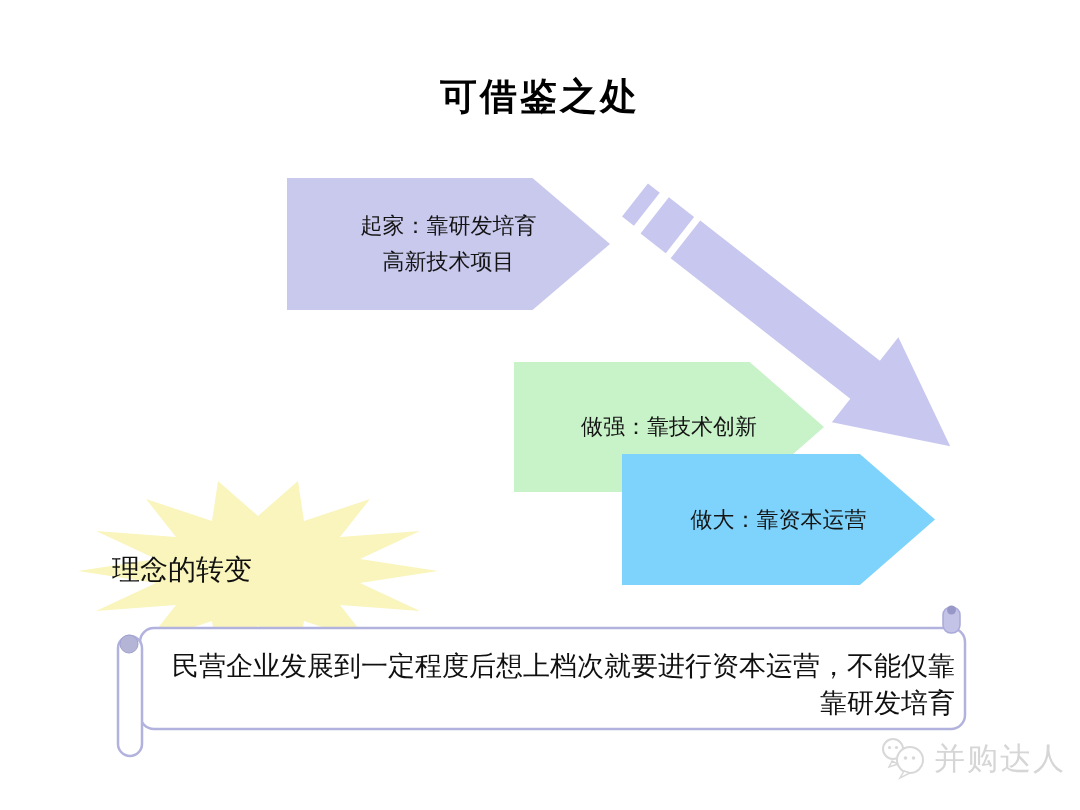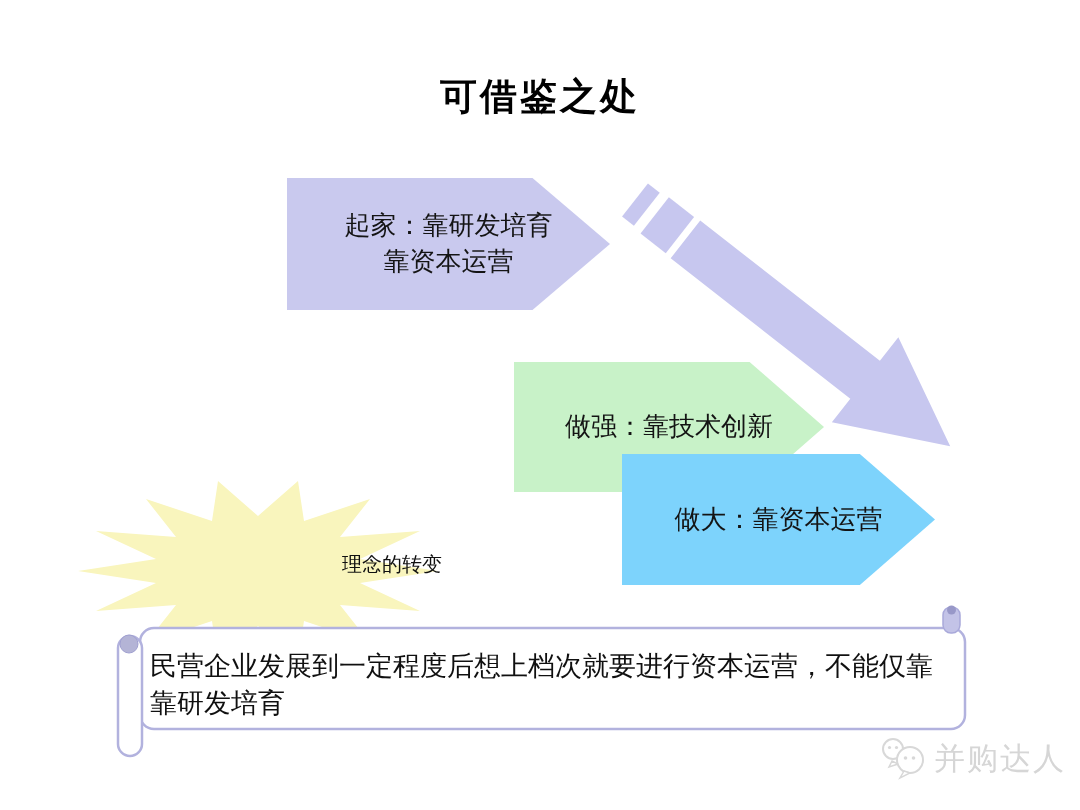--- a/index.html
+++ b/index.html
@@ -7,37 +7,37 @@
     position:relative; width:1080px; height:810px; background:#ffffff;
     overflow:hidden; font-family:"Liberation Serif", serif; color:#111;
   }
   .title {
     position:absolute; top:72px; left:0; width:100%; text-align:center;
     font-family:"Liberation Sans", sans-serif; font-weight:700;
     font-size:37px; color:#000; letter-spacing:3px;
   }
   .step {
     position:absolute; display:flex; align-items:center; justify-content:center;
-    font-size:26px; line-height:36px; color:#141414;
+    font-size:22px; line-height:36px; color:#141414;
   }
   .step .step-label { width:80%; text-align:center; }
   .pentagon { clip-path:polygon(0 0, 76% 0, 100% 50%, 76% 100%, 0 100%); }
   .s1 { left:287px; top:178px; width:323px; height:132px; background:#c9c9ee; z-index:2; }
   .s2 { left:394px; top:270px; width:320px; height:130px; background:#f7f779; z-index:3; }
   .s3 { left:514px; top:362px; width:310px; height:130px; background:#c8f2c8; z-index:4; }
   .s4 { left:622px; top:454px; width:313px; height:131px; background:#7dd3fc; z-index:5; }
   .big-arrow { position:absolute; left:0; top:0; z-index:1; }
   .starburst { position:absolute; left:72px; top:476px; z-index:1; }
   .burst-label {
-    position:absolute; left:112px; top:551px; width:330px; text-align:right;
-    font-size:20px; color:#101010; z-index:2;
+    position:absolute; left:112px; top:551px; width:330px; text-align:left;
+    font-size:28px; color:#101010; z-index:2;
   }
   .scroll-svg { position:absolute; left:100px; top:595px; z-index:6; }
   .banner-text {
-    position:absolute; left:150px; top:648px; width:805px; text-align:left;
+    position:absolute; left:150px; top:648px; width:805px; text-align:right;
     font-size:27px; line-height:37px; color:#101010; z-index:7;
   }
   .watermark {
     position:absolute; left:880px; top:736px; display:flex; align-items:center;
     gap:4px; z-index:8;text-align:center;
   }
   .watermark-label {
     font-size:31px; color:#d6d6d6; letter-spacing:2px;
     text-shadow:0 1px 0 #ffffff;
   }
@@ -53,21 +53,21 @@
     <g transform="translate(635,200) rotate(38)" fill="#c7c7ef">
       <rect x="0" y="-21" width="15" height="42"></rect>
       <rect x="25" y="-23" width="32" height="46"></rect>
       <path d="M 64 -24 L 292 -24 L 292 -54 L 400 0 L 292 54 L 292 24 L 64 24 Z"></path>
     </g>
   </svg>
 
   <div class="step pentagon s1">
     <div class="step-label">
       <div>起家：靠研发培育</div>
-      <div>靠资本运营</div>
+      <div>高新技术项目</div>
     </div>
   </div>
   <div class="step pentagon s3">
     <div class="step-label">做强：靠技术创新</div>
   </div>
   <div class="step pentagon s4">
     <div class="step-label">做大：靠资本运营</div>
   </div>
 
   <svg class="starburst" width="372" height="190" viewBox="0 0 370 190">

